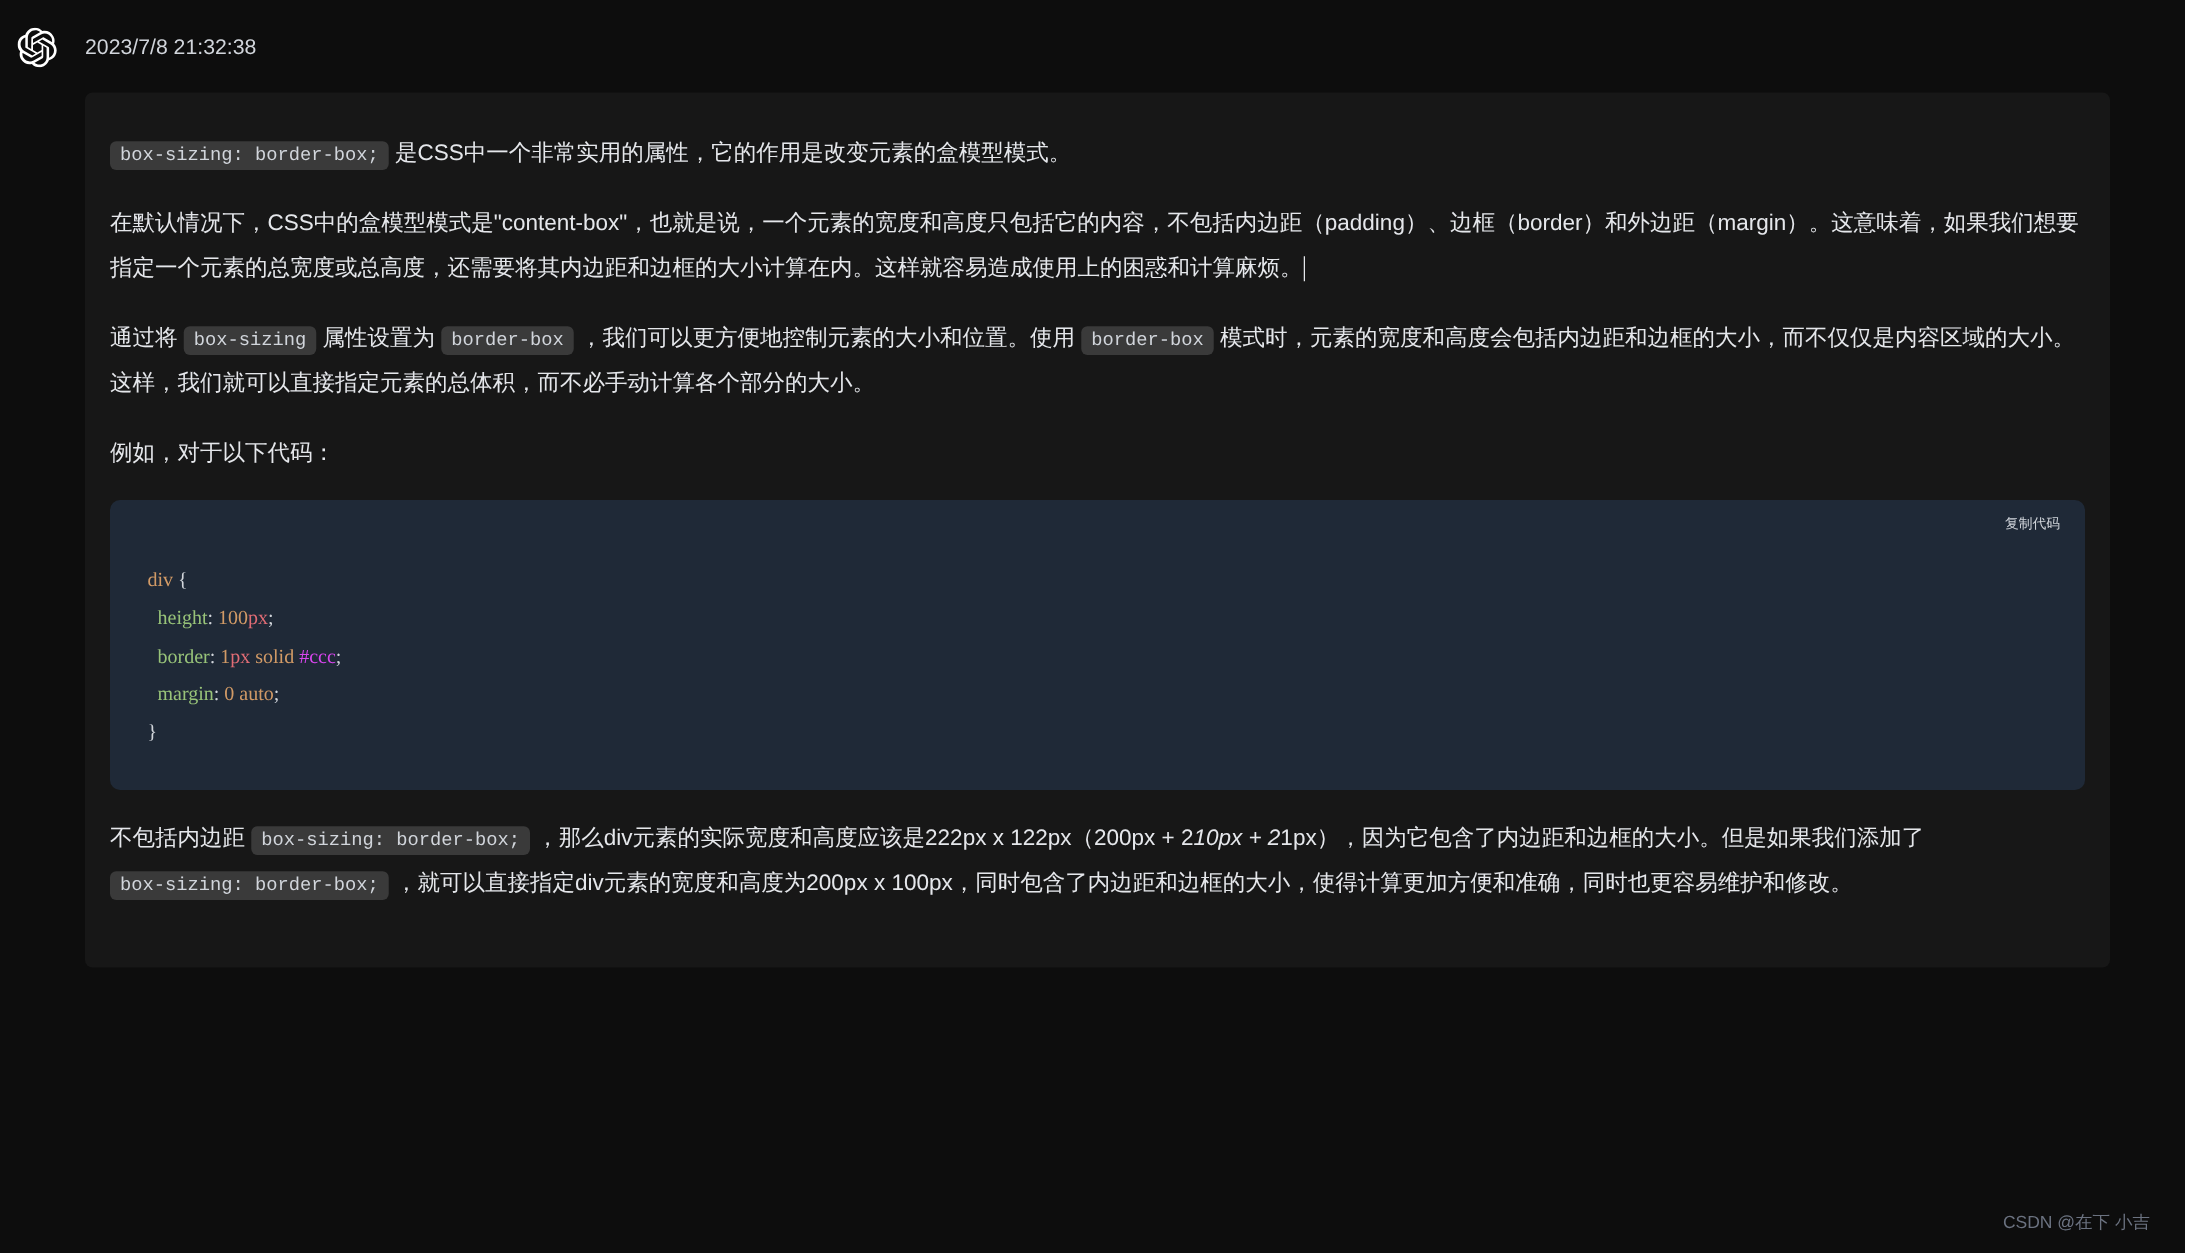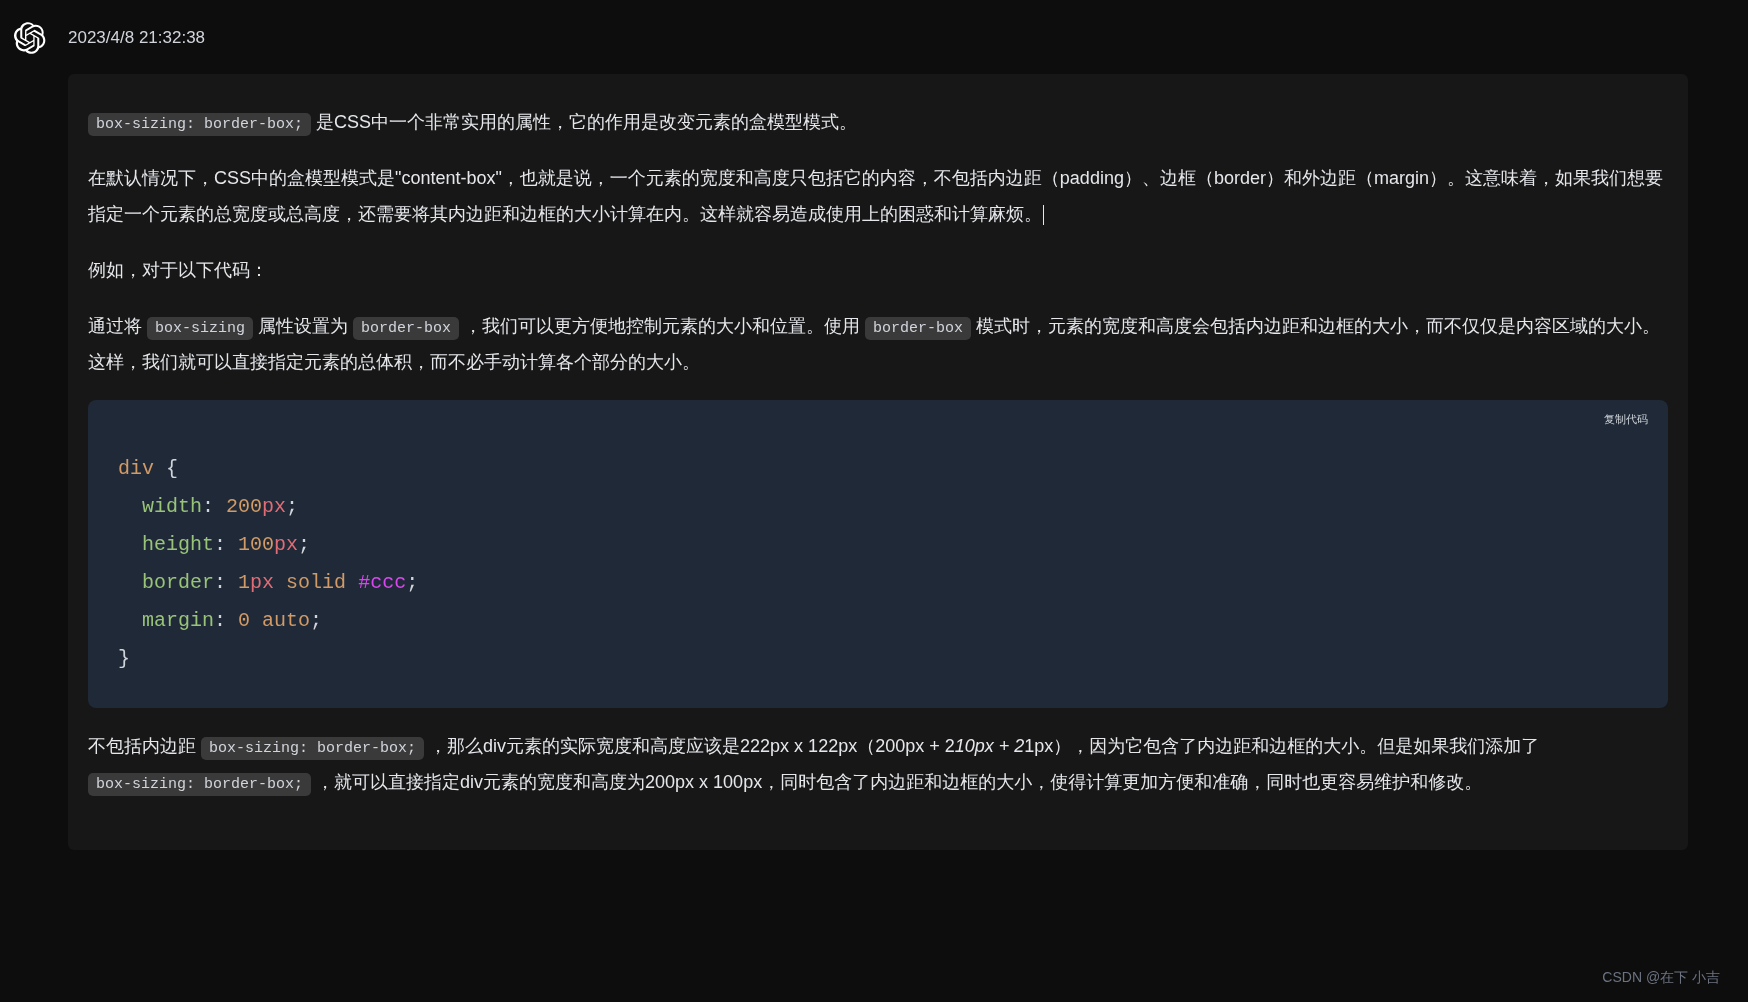--- a/index.html
+++ b/index.html
@@ -82,22 +82,22 @@
       padding: 10px 20px;
       color: #9ca3af;
       font-size: 11px;
     }
     .copy-btn {
       cursor: pointer;
       color: #d1d5db;
     }
     .code-body {
       padding: 10px 30px 30px 30px;
-      font-family: Liberation Mono, monospace;
-      font-size: 20px;
+      font-family: Liberation Serif, serif;
+      font-size: 16px;
       line-height: 1.9;
     }
     .tok-selector { color: #d19a66; }
     .tok-brace { color: #d1d5db; }
     .tok-prop { color: #98c379; }
     .tok-punct { color: #d1d5db; }
     .tok-num { color: #d19a66; }
     .tok-unit { color: #e06c75; }
     .tok-keyword { color: #d19a66; }
     .tok-color { color: #d946ef; }
@@ -117,46 +117,45 @@
   </style>
 </head>
 <body>
 
 <div class="header">
   <div class="avatar">
     <svg viewBox="0 0 41 41">
       <path d="M37.5 16.7c.9-2.7.6-5.7-.9-8.1-2.2-3.9-6.7-5.9-11.1-4.9C23.6 1.5 20.8.3 17.9.3c-4.5 0-8.5 2.9-9.9 7.2-2.8.6-5.2 2.3-6.6 4.8-2.3 3.9-1.7 8.8 1.3 12.1-.9 2.7-.6 5.7.9 8.1 2.2 3.9 6.7 5.9 11.1 4.9 1.9 2.2 4.7 3.4 7.6 3.4 4.5 0 8.5-2.9 9.9-7.2 2.8-.6 5.2-2.3 6.6-4.8 2.2-3.9 1.7-8.8-1.3-12.1zM22.3 38c-1.8 0-3.5-.6-4.9-1.8l.2-.1 8.1-4.7c.4-.2.7-.7.7-1.1V18.8l3.4 2v9.4c.1 4.3-3.3 7.8-7.5 7.8zM6.1 31.1c-.9-1.5-1.2-3.4-.9-5.1l.2.1 8.1 4.7c.4.2.9.2 1.3 0l9.9-5.7v4l-8.2 4.7c-3.6 2-8.3.8-10.4-2.7zM4 13.6c.9-1.5 2.3-2.7 4-3.4v9.7c0 .5.3.9.7 1.1l9.9 5.7-3.4 2-8.1-4.7c-3.7-2.1-5-6.7-3.1-10.4zm28 6.5l-9.9-5.7 3.4-2 8.1 4.7c3.7 2.1 4.9 6.8 2.8 10.4-.9 1.5-2.3 2.7-4 3.4v-9.7c.1-.4-.2-.9-.4-1.1zm3.4-5.1l-.2-.1-8.1-4.7c-.4-.2-.9-.2-1.3 0l-9.9 5.7v-4l8.2-4.7c3.7-2.1 8.3-.9 10.4 2.8.8 1.5 1.2 3.3.9 5zm-21.4 7l-3.4-2v-9.4c0-4.2 3.4-7.7 7.7-7.7 1.8 0 3.5.6 4.9 1.8l-.2.1-8.1 4.7c-.4.2-.7.7-.7 1.1L14 22zm1.9-4l4.4-2.5 4.4 2.5v5.1l-4.4 2.5-4.4-2.5V18z" fill="#fff" stroke="none"></path>
     </svg>
   </div>
-  <div class="timestamp">2023/4/8 21:32:38</div>
+  <div class="timestamp">2023/7/8 21:32:38</div>
 </div>
 
 <div class="content">
 
   <p class="para">
     <code class="inline-code">box-sizing: border-box;</code><span> 是CSS中一个非常实用的属性，它的作用是改变元素的盒模型模式。</span>
   </p>
 
   <p class="para">
     <span>在默认情况下，CSS中的盒模型模式是"content-box"，也就是说，一个元素的宽度和高度只包括它的内容，不包括内边距（padding）、边框（border）和外边距（margin）。这意味着，如果我们想要指定一个元素的总宽度或总高度，还需要将其内边距和边框的大小计算在内。这样就容易造成使用上的困惑和计算麻烦。</span><span class="cursor"></span>
   </p>
 
-  <p class="para">例如，对于以下代码：</p>
-
   <p class="para">
     <span>通过将 </span><code class="inline-code">box-sizing</code><span> 属性设置为 </span><code class="inline-code">border-box</code><span> ，我们可以更方便地控制元素的大小和位置。使用 </span><code class="inline-code">border-box</code><span> 模式时，元素的宽度和高度会包括内边距和边框的大小，而不仅仅是内容区域的大小。这样，我们就可以直接指定元素的总体积，而不必手动计算各个部分的大小。</span>
   </p>
+
+  <p class="para">例如，对于以下代码：</p>
 
   <div class="code-block">
     <div class="code-header">
       <span class="copy-btn">复制代码</span>
     </div>
     <div class="code-body">
       <div class="code-line"><span class="tok-selector">div</span> <span class="tok-brace">{</span></div>
-      <div class="code-line">  <span class="tok-prop">width</span><span class="tok-punct">:</span> <span class="tok-num">200</span><span class="tok-unit">px</span><span class="tok-punct">;</span></div>
       <div class="code-line">  <span class="tok-prop">height</span><span class="tok-punct">:</span> <span class="tok-num">100</span><span class="tok-unit">px</span><span class="tok-punct">;</span></div>
       <div class="code-line">  <span class="tok-prop">border</span><span class="tok-punct">:</span> <span class="tok-num">1</span><span class="tok-unit">px</span> <span class="tok-keyword">solid</span> <span class="tok-color">#ccc</span><span class="tok-punct">;</span></div>
       <div class="code-line">  <span class="tok-prop">margin</span><span class="tok-punct">:</span> <span class="tok-num">0</span> <span class="tok-keyword">auto</span><span class="tok-punct">;</span></div>
       <div class="code-line"><span class="tok-brace">}</span></div>
     </div>
   </div>
 
   <p class="para">
     <span>不包括内边距 </span><code class="inline-code">box-sizing: border-box;</code><span> ，那么div元素的实际宽度和高度应该是222px x 122px（200px + 2</span><span class="italic">10px + 2</span><span>1px），因为它包含了内边距和边框的大小。但是如果我们添加了 </span><code class="inline-code">box-sizing: border-box;</code><span> ，就可以直接指定div元素的宽度和高度为200px x 100px，同时包含了内边距和边框的大小，使得计算更加方便和准确，同时也更容易维护和修改。</span>
   </p>

